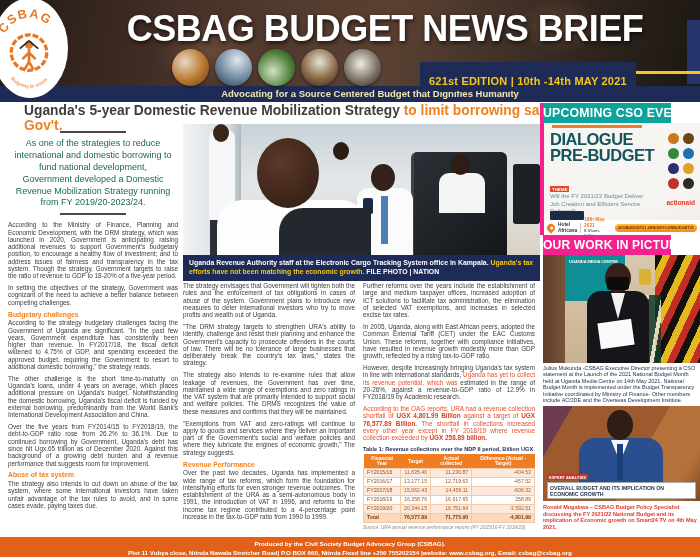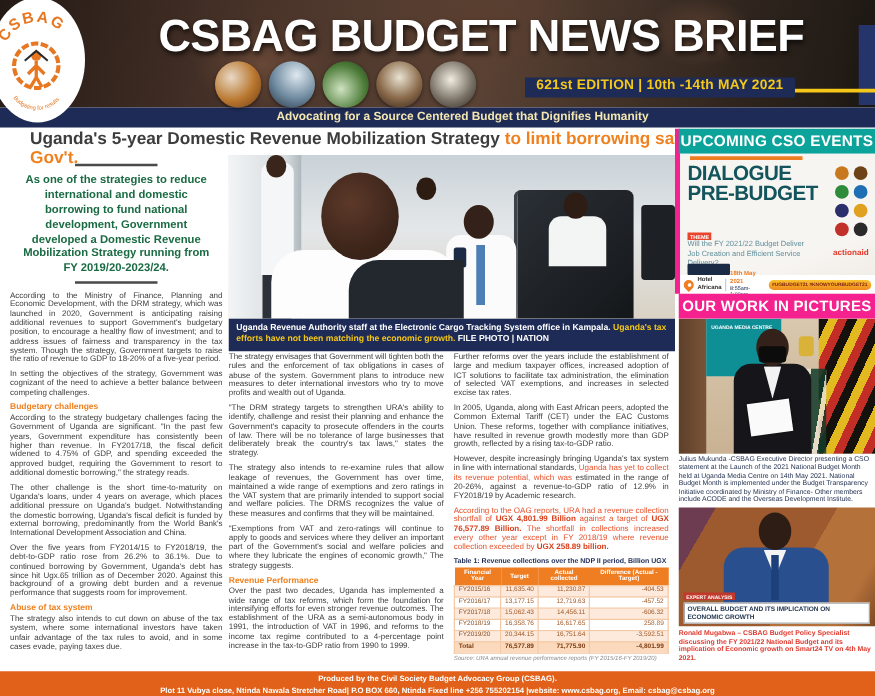--- a/index.html
+++ b/index.html
@@ -24,40 +24,40 @@
     font-size:36px; font-weight:bold; color:#fff; letter-spacing:-.5px;
     text-shadow:1px 2px 4px rgba(0,0,0,.7); white-space:nowrap; }
   .photo-circles { position:absolute; left:172px; top:49px; display:flex; gap:6px; z-index:4; }
   .pc { width:37px; height:37px; border-radius:50%; box-shadow:0 1px 3px rgba(0,0,0,.5); }
   .pc1 { background:radial-gradient(circle at 35% 35%, #e8d9c5, #b9772f 55%, #6d3b17); }
   .pc2 { background:radial-gradient(circle at 60% 30%, #dfe8ef, #6f8aa0 55%, #233240); }
   .pc3 { background:radial-gradient(circle at 40% 60%, #cfe2c0, #4e7d3a 60%, #233b18); }
   .pc4 { background:radial-gradient(circle at 50% 35%, #e9e2d2, #8a6a4a 55%, #33241a); }
   .pc5 { background:radial-gradient(circle at 45% 40%, #f0ece0, #7c7468 55%, #2c2620); }
   .edition { position:absolute; left:420px; top:62px; background:#1d2b56; color:#f4c718;
-    font-size:11px; font-weight:bold; padding:0 9px 4px; letter-spacing:.2px; z-index:5; white-space:nowrap; }
+    font-size:11px; font-weight:bold; padding:13px 9px 4px; letter-spacing:.2px; z-index:5; white-space:nowrap; }
   .edition-line { position:absolute; left:618px; right:0; top:71px; height:3px; background:#f4c718; }
   .tagline-bar { position:absolute; left:0; top:86px; width:700px; height:16px; background:#1d2b56; }
   .tagline-bar .tg { position:absolute; left:160px; right:120px; top:2px; text-align:center;
     color:#f3e6b0; font-size:9.5px; font-weight:bold; }
   .social { position:absolute; right:8px; top:87px; display:flex; gap:5px; }
   .sicon { width:13px; height:13px; border-radius:3px; background:#fff; display:flex;
     align-items:center; justify-content:center; font-size:9px; font-weight:bold; color:#1d5bb5; }
   .sicon.yt { border-radius:50%; background:#c4161c; color:#fff; font-size:6px; }
   
   .headline { position:absolute; left:8px; top:103px; width:532px; font-size:13.8px;
     font-weight:bold; line-height:1.1;margin-left:16px; }
   .headline .hl-main { color:#3d3d3d; }
   .headline .hl-accent { color:#f0811f; }
   
   .col { position:absolute; font-size:6.4px; line-height:1.14; color:#3c3c3c; text-align:justify; }
   .col p { margin:0 0 4.5px; }
   .col .subhead { color:#f0811f; font-size:6.8px; font-weight:bold; text-align:left; margin:1px 0 1px; }
   .col1 { left:8px; top:127px; width:170px; }
-  .quote-box { text-align:center; color:#1a6b43; font-weight:bold; font-size:9px;
+  .quote-box { text-align:center; color:#1a6b43; font-weight:normal; font-size:9px;
     line-height:1.32; padding:0 6px; margin-bottom:6px; }
   .rule { width:66px; height:2px; background:#4a4a4a; margin:4px auto 5px; }
   .col2 { left:183px; top:282px; width:172px; }
   .col3 { left:363px; top:282px; width:172px; }
   .redtext { color:#e8502a; }
   .redtext b, b.redb { color:#d8401c; }
   
   .hero { position:absolute; left:183px; top:124px; width:357px; height:131px; overflow:hidden;
     background:linear-gradient(180deg,#c9d2d8 0%, #e4e7e9 45%, #d9d2c4 100%); }
   .hero div { position:absolute; }
@@ -85,21 +85,21 @@
   .table-caption { color:#1d2b56; font-size:5.6px; font-weight:bold; margin:2px 0 2px; text-align:left; }
   table.rev { width:100%; border-collapse:collapse; font-size:5.2px; text-align:right; }
   table.rev th { background:#ef7d22; color:#fff; font-size:5px; padding:1.5px 2px; line-height:1.1; text-align:center; }
   table.rev td { padding:1px 3px; color:#a05a28; border:0.5px solid #f3c9a6; }
   table.rev td:first-child { text-align:left; color:#8a4f22; }
   table.rev tr:nth-child(even) td { background:#fdeadd; }
   table.rev tr.total td { font-weight:bold; background:#fbd9bd; color:#7c3c12; }
   .source { font-size:4.8px; color:#8a8a8a; margin-top:2px; text-align:left; font-style:italic; }
   
   .pink-frame { position:absolute; left:540px; top:103px; width:4px; height:132px; background:#f5218f; }
-  .banner { position:absolute; left:543px; width:157px; height:20px; color:#fff; font-weight:bold;
+  .banner { position:absolute; left:543px; width:128px; height:20px; color:#fff; font-weight:bold;
     text-align:center; font-size:12.3px; line-height:20px; letter-spacing:.2px; white-space:nowrap; }
   .banner.events { top:103px; background:#0ca39b; }
   .banner.work { top:235px; background:#f5218f; font-size:12px; }
   .poster { position:absolute; left:544px; top:123px; width:156px; height:112px;
     background:linear-gradient(160deg,#f7f5f2 70%, #efe9e2); overflow:hidden; }
   .poster .topline { position:absolute; left:8px; top:2px; width:90px; height:3px; background:#ef7d22; }
   .poster-title { position:absolute; left:6px; top:8px; color:#14545c; font-weight:bold;
     font-size:16.5px; line-height:.98; letter-spacing:-.5px; }
   .theme-label { position:absolute; left:6px; top:63px; background:#e8452c; color:#fff;
     font-size:4.4px; font-weight:bold; padding:.5px 2px; }

